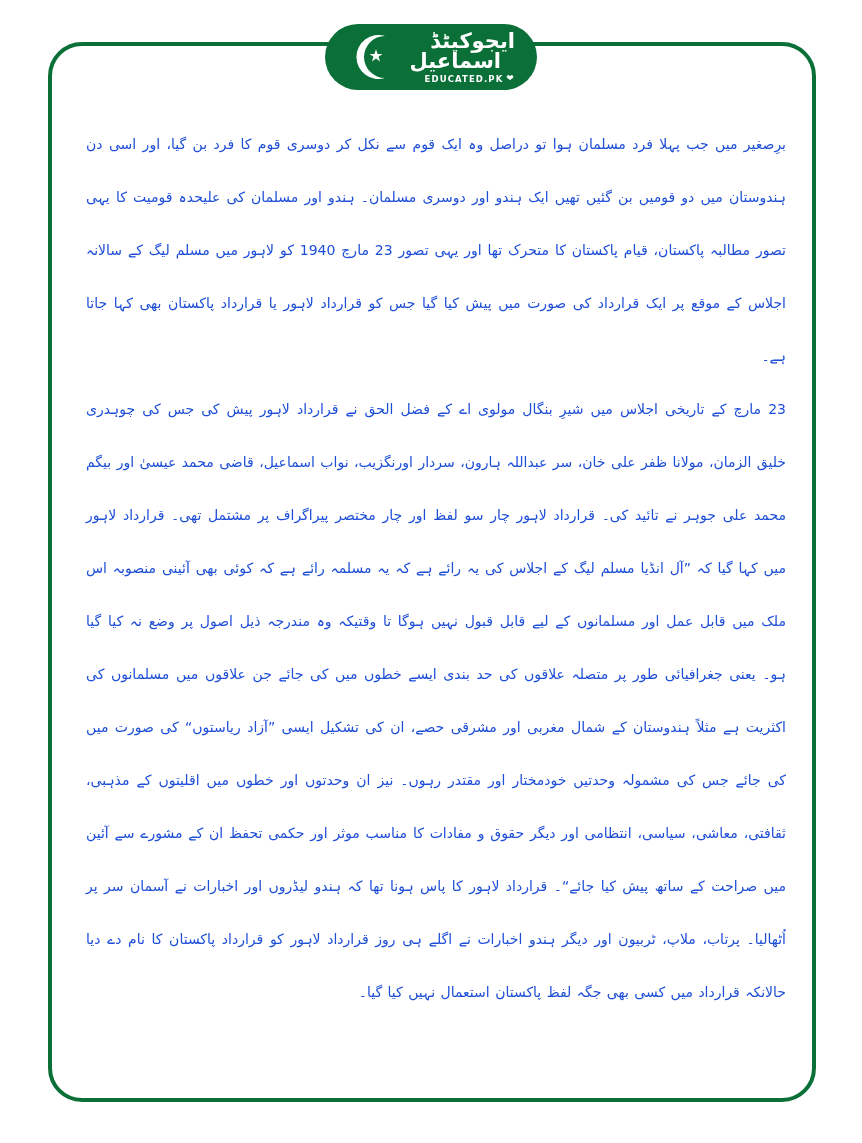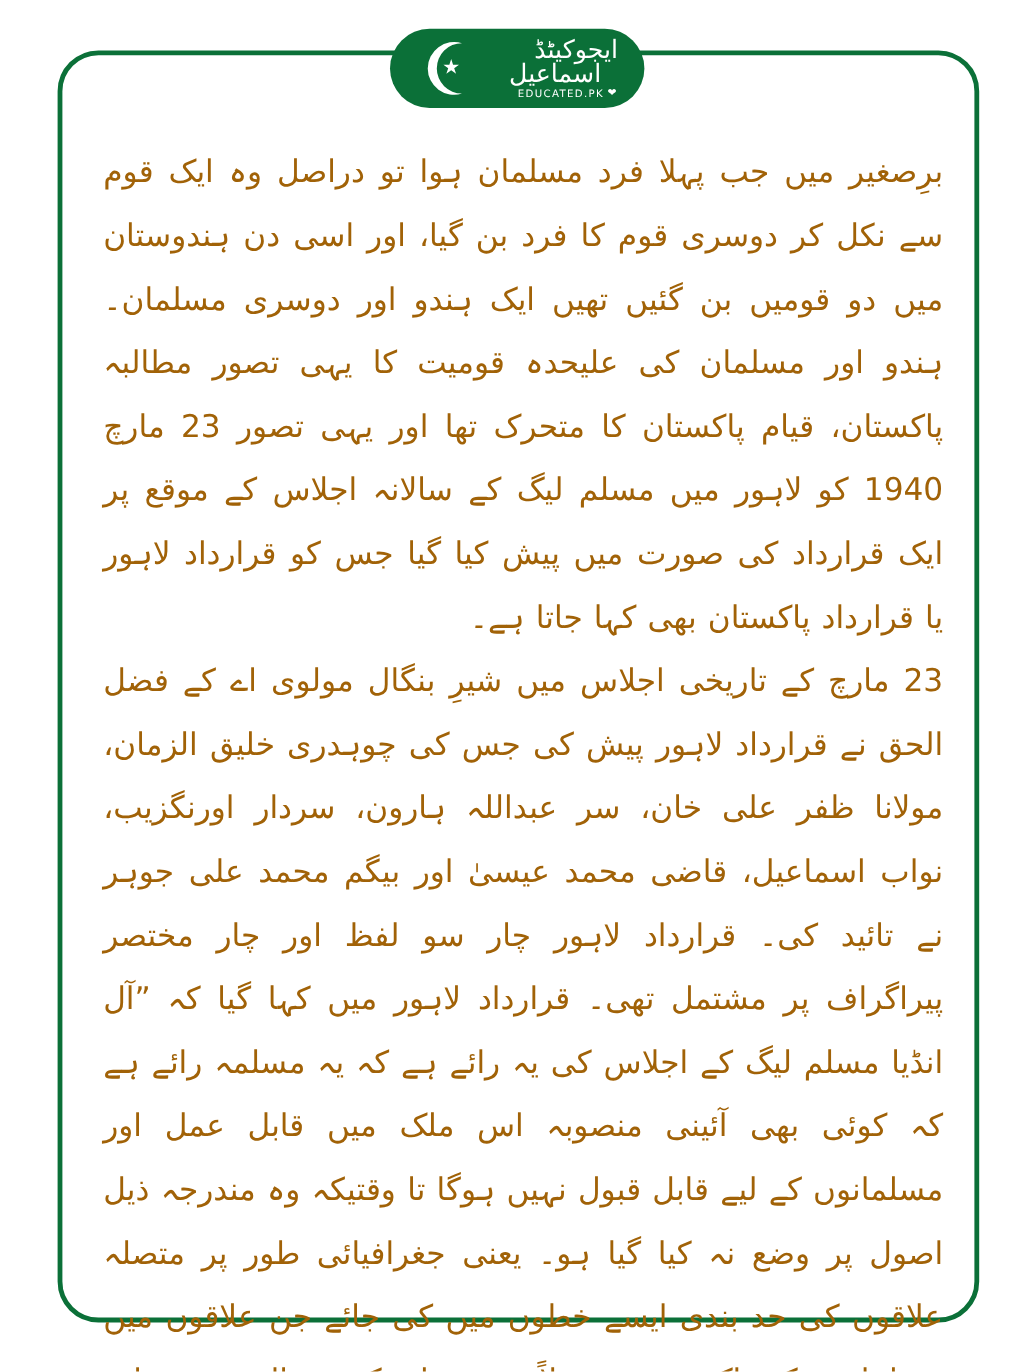--- a/index.html
+++ b/index.html
@@ -42,20 +42,21 @@
     left: 325px;
     top: 24px;
     width: 212px;
     height: 66px;
     background: #0B7038;
     border-radius: 33px;
     display: flex;
     align-items: center;
     justify-content: center;
     z-index: 5;
+    font-weight: bold;
   }
   .logo-inner {
     position: relative;
     width: 172px;
     height: 52px;
     display: flex;
     align-items: center;
     justify-content: center;
   }
   .logo-crescent-wrap {
@@ -106,23 +107,23 @@
   .content {
     position: absolute;
     left: 86px;
     top: 118px;
     width: 700px;
     direction: rtl;
     text-align: justify;
     text-align-last: center;
   }
   .para {
-    color: #a16207;
+    color: #1d4ed8;
     font-family: "DejaVu Sans", "Liberation Sans", sans-serif;
-    font-size: 26px;
+    font-size: 14px;
     line-height: 53px;
     direction: rtl;
     text-align: justify;
     text-align-last: right;
     margin: 0;
     word-spacing: 1px;
   }
   .para + .para { margin-top: 0; }
   .para-2 { text-align-last: right; }
 </style>

